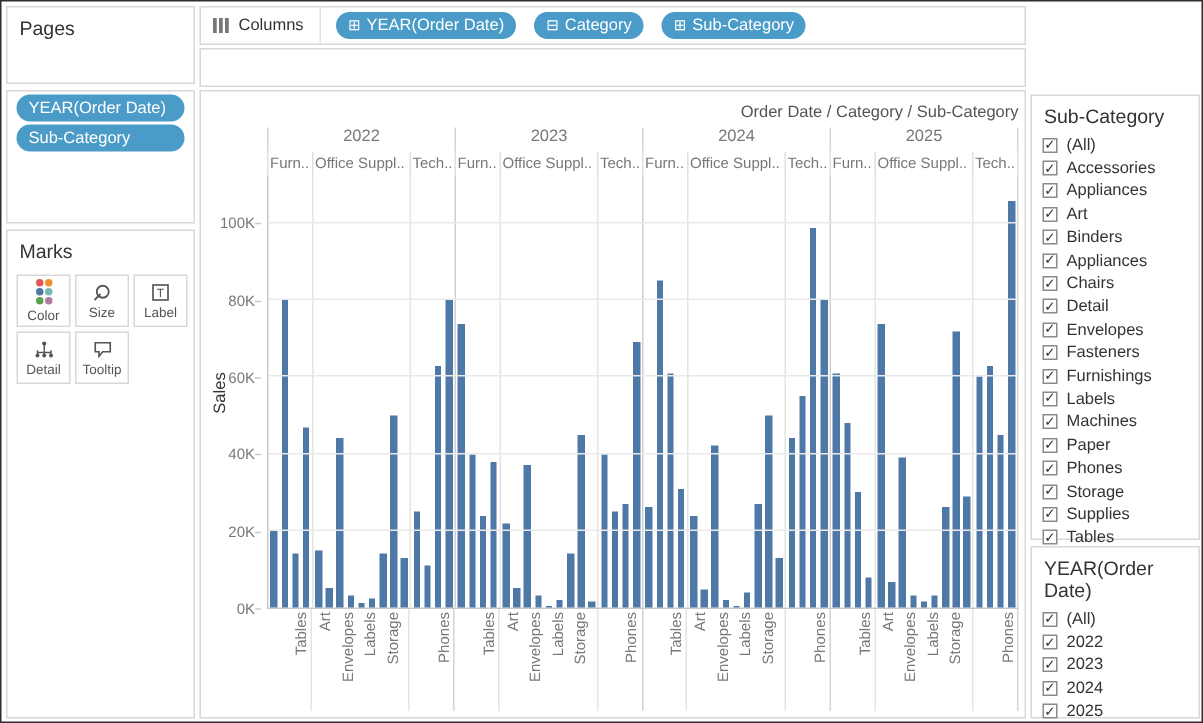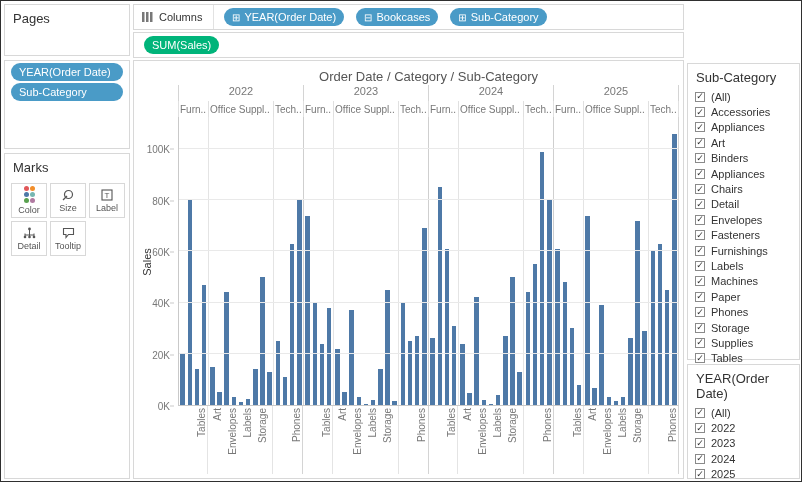--- a/index.html
+++ b/index.html
@@ -38,21 +38,21 @@
   #columns-shelf { top:3px; }
   #rows-shelf { top:31px; }
   .shelf-label-area { display:flex; align-items:center; width:80px; padding-left:8px;
                       border-right:1px solid #e2e2e2; height:100%; }
   .shelf-label { font-size:11px; color:#333; }
   .shelf-icon { margin-right:6px; display:flex; gap:1px; align-items:flex-end; }
   .shelf-pills { display:flex; align-items:center; padding-left:4px; }
 
   
   #chart-card { left:132px; top:59px; width:551px; height:419px; border:1px solid #d8d8d8; position:absolute; background:#fff; }
-  #chart-title { position:absolute; left:44px; right:4px; top:8px; text-align:center; font-size:13px; color:#555; }
+  #chart-title { position:absolute; left:44px; right:4px; top:8px; text-align:right; font-size:11px; color:#555; }
   #year-header, #cat-header { position:absolute; left:44px; right:4px; display:flex; }
   #year-header { top:24px; height:16px; }
   #cat-header  { top:40px; height:16px; }
   .yh-cell { flex:1; display:flex; border-right:1px solid #d4d4d4; }
   .yh-cell:first-child { border-left:1px solid #d4d4d4; }
   .yh-label { width:100%; text-align:center; font-size:11px; color:#787878; }
   .ch-cell { display:flex; align-items:center; justify-content:flex-start; overflow:hidden;
              font-size:10px; color:#787878; border-right:1px solid #e0e0e0; padding-left:1px; white-space:nowrap; }
   .ch-cell:first-child { border-left:1px solid #e0e0e0; }
 
@@ -175,35 +175,30 @@
       </span>
       <span class="shelf-label">Columns</span>
     </div>
     <div class="shelf-pills" id="columns-pills">
         <div class="pill" style="background: rgb(74, 155, 199);">
           <span class="pfx">⊞</span>
           <span>YEAR(Order Date)</span>
         </div>
         <div class="pill" style="background: rgb(74, 155, 199);">
           <span class="pfx">⊟</span>
-          <span>Bookcases</span>
+          <span>Category</span>
         </div>
         <div class="pill" style="background: rgb(74, 155, 199);">
           <span class="pfx">⊞</span>
           <span>Sub-Category</span>
         </div>
       </div>
   </div>
 
   <div class="shelf" id="rows-shelf">
-    <div class="shelf-pills" id="rows-pills">
-        <div class="pill" style="background: rgb(0, 180, 122);">
-          <span>SUM(Sales)</span>
-        </div>
-      </div>
   </div>
 
   <div id="chart-card">
     <div id="chart-title">Order Date / Category / Sub-Category</div>
     <div id="year-header">
         <div class="yh-cell">
           <div class="yh-label">2022</div>
         </div>
         <div class="yh-cell">
           <div class="yh-label">2023</div>

